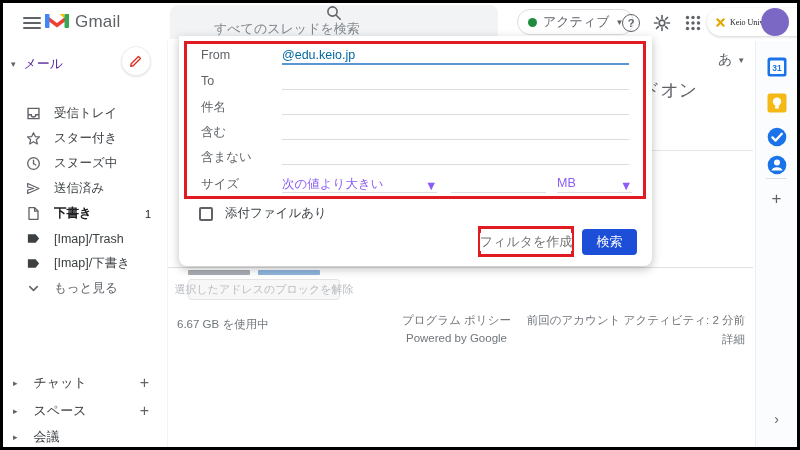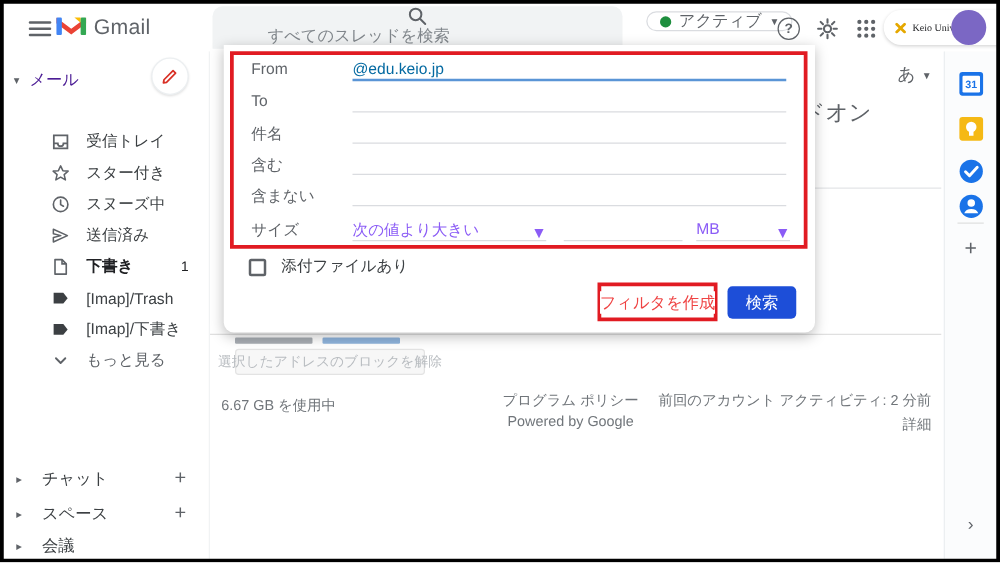--- a/index.html
+++ b/index.html
@@ -10,37 +10,37 @@
 
   
   .header { position:absolute; left:3px; top:3px; right:3px; height:38px; background:#fff; z-index:5; }
   .hamburger { position:absolute; left:20px; top:14px; width:18px; height:12px; cursor:pointer; }
   .hamburger span { display:block; height:2px; background:#5f6368; margin-bottom:3px; border-radius:1px; }
   .gmail-logo { position:absolute; left:42px; top:9px; width:24px; height:18px; }
   .gmail-word { position:absolute; left:72px; top:9px; font-size:17px; color:#5f6368; letter-spacing:.2px; }
   .searchbar { position:absolute; left:167px; top:2px; width:328px; height:34px; background:#f1f3f4; border-radius:8px 8px 0 0; display:flex; align-items:center; padding:0 12px;flex-direction:column; }
   .searchbar input { border:none; outline:none; background:transparent; font-size:13px; color:#202124; margin-left:10px; width:250px; font-family:inherit; }
   .searchbar input::placeholder { color:#80868b; }
-  .status-chip { position:absolute; left:514px; top:6px; height:16px; padding:0 10px 0 10px; border:1px solid #dadce0; border-radius:14px; background:#fff; display:flex; align-items:center; gap:6px; font-size:13px; color:#5f6368; cursor:pointer; }
+  .status-chip { position:absolute; left:514px; top:6px; height:26px; padding:0 10px 0 10px; border:1px solid #dadce0; border-radius:14px; background:#fff; display:flex; align-items:center; gap:6px; font-size:13px; color:#5f6368; cursor:pointer; }
   .status-dot { width:9px; height:9px; border-radius:50%; }
   .mini-arrow { font-size:8px; color:#5f6368; }
   .hdr-icon { position:absolute; top:9px; width:22px; height:22px; display:flex; align-items:center; justify-content:center; cursor:pointer; }
   .help-circle { width:18px; height:18px; border:1.6px solid #5f6368; border-radius:50%; display:flex; align-items:center; justify-content:center; font-size:11px; color:#5f6368; font-weight:bold; }
   .org-chip { position:absolute; left:704px; top:5px; height:28px; background:#fff; border-radius:14px 0 0 14px; box-shadow:0 1px 3px rgba(0,0,0,.18); display:flex; align-items:center; gap:5px; padding:0 30px 0 9px; }
   .org-name { font-family:"Liberation Serif",serif; font-size:8px; color:#202124; white-space:nowrap; }
   .avatar { position:absolute; left:758px; top:5px; width:28px; height:28px; border-radius:50%; cursor:pointer; }
 
   
   .sidebar { position:absolute; left:3px; top:41px; width:165px; bottom:3px; background:#fff; border-right:1px solid #f1f3f4; z-index:2; }
   .mail-head { position:absolute; left:8px; top:5px; right:6px; height:36px; display:flex; align-items:center; }
   .caret { font-size:9px; color:#5f6368; margin-right:8px; }
   .mail-label { font-size:13px; color:#4c1d95; }
   .compose-btn { position:absolute; right:10px; top:0; width:30px; height:30px; border-radius:50%; background:#fff; border:1px solid #eceff1; box-shadow:0 1px 2px rgba(0,0,0,.12); display:flex; align-items:center; justify-content:center; cursor:pointer; }
   .nav { position:absolute; left:0; top:62px; right:0; }
-  .nav-item { display:flex; align-items:center; height:21px; padding-left:38px; gap:13px; font-size:12.5px; color:#3c4043; cursor:pointer; }
+  .nav-item { display:flex; align-items:center; height:21px; padding-left:23px; gap:13px; font-size:12.5px; color:#3c4043; cursor:pointer; }
   .nav-item .lbl { flex:1; white-space:nowrap; overflow:hidden; }
   .nav-item .cnt { font-size:11px; color:#202124; padding-right:16px; }
   .nav-item.bold .lbl { font-weight:bold; color:#202124; }
   .nav-gap { height:4px; }
   .side-sec { position:absolute; left:10px; right:8px; height:20px; display:flex; align-items:center; gap:8px; font-size:13px; color:#3c4043; cursor:pointer; }
   .side-sec .plus { margin-left:auto; font-size:16px; color:#5f6368; padding-right:10px; cursor:pointer; }
 
   
   .bg-inputtool { position:absolute; left:718px; top:51px; font-size:14px; color:#5f6368; display:flex; gap:5px; align-items:center; cursor:pointer; z-index:1; }
   .bg-parttab { position:absolute; left:642px; top:78px; font-size:18px; color:#5f6368; z-index:1; }
@@ -67,21 +67,21 @@
   .redbox { position:absolute; left:5px; top:5px; width:462px; height:158px; border:3px solid; z-index:3; pointer-events:none; }
   .f-label { position:absolute; left:22px; font-size:12.5px; color:#5f6368; white-space:nowrap; }
   .f-value { position:absolute; left:103px; font-size:12.5px; color:#0369a1; }
   .f-line { position:absolute; left:103px; width:347px; height:1px; background:#dadce0; }
   .f-line.blue { height:2px; }
   .f-select { position:absolute; font-size:12.5px; color:#8b5cf6; cursor:pointer; }
   .chk-row { position:absolute; left:20px; top:169px; display:flex; align-items:center; gap:12px; }
   .chk { width:14px; height:14px; border:2px solid #5f6368; border-radius:2px; background:#fff; cursor:pointer; }
   .chk-label { font-size:12.5px; color:#3c4043; }
   .create-annot { position:absolute; left:299px; top:190px; width:96px; height:31px; border:3px solid; display:flex; align-items:center; justify-content:center; }
-  .create-btn { font-size:13px; color:#ef4444; background:#fff; border:none; cursor:pointer; white-space:nowrap; font-family:inherit; }
+  .create-btn { font-size:13px; color:#737373; background:#fff; border:none; cursor:pointer; white-space:nowrap; font-family:inherit; }
   .search-btn { position:absolute; left:403px; top:193px; width:55px; height:26px; border:none; border-radius:4px; color:#fff; font-size:13px; cursor:pointer; font-family:inherit; }
 </style>
 </head>
 <body>
 
 <div class="screen">
 
   <div class="header">
     <div class="hamburger">
         <span></span>

